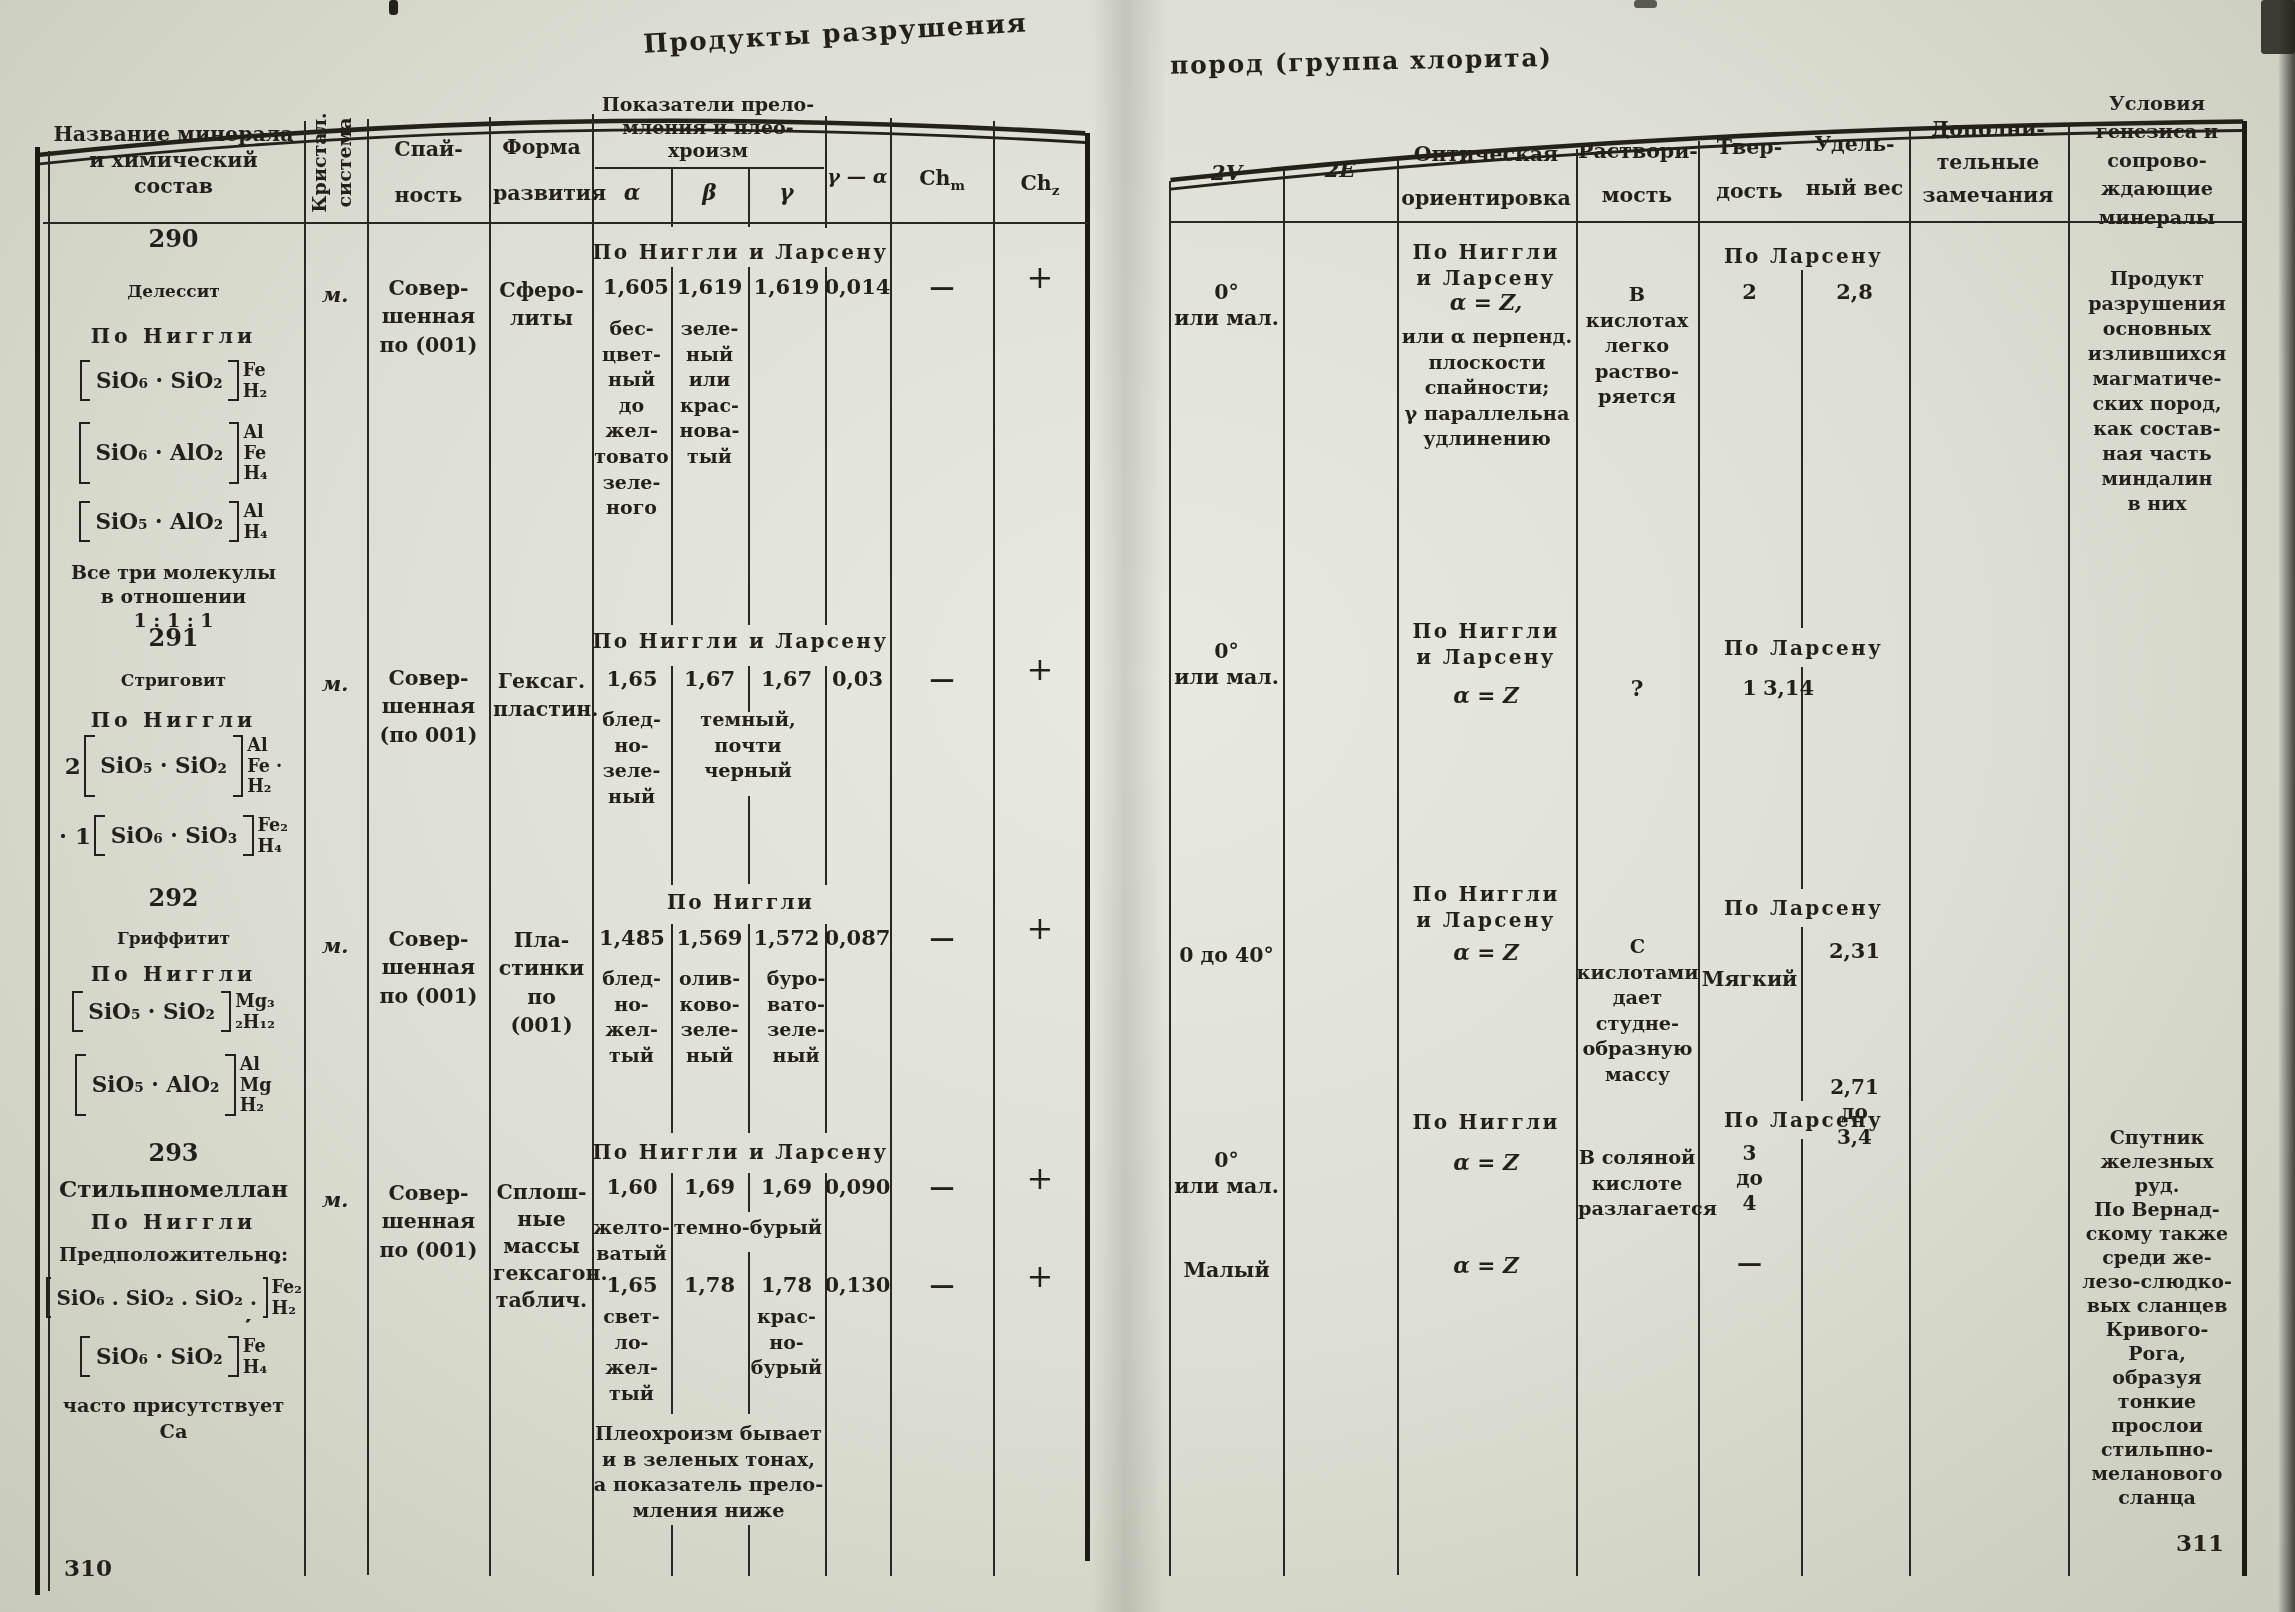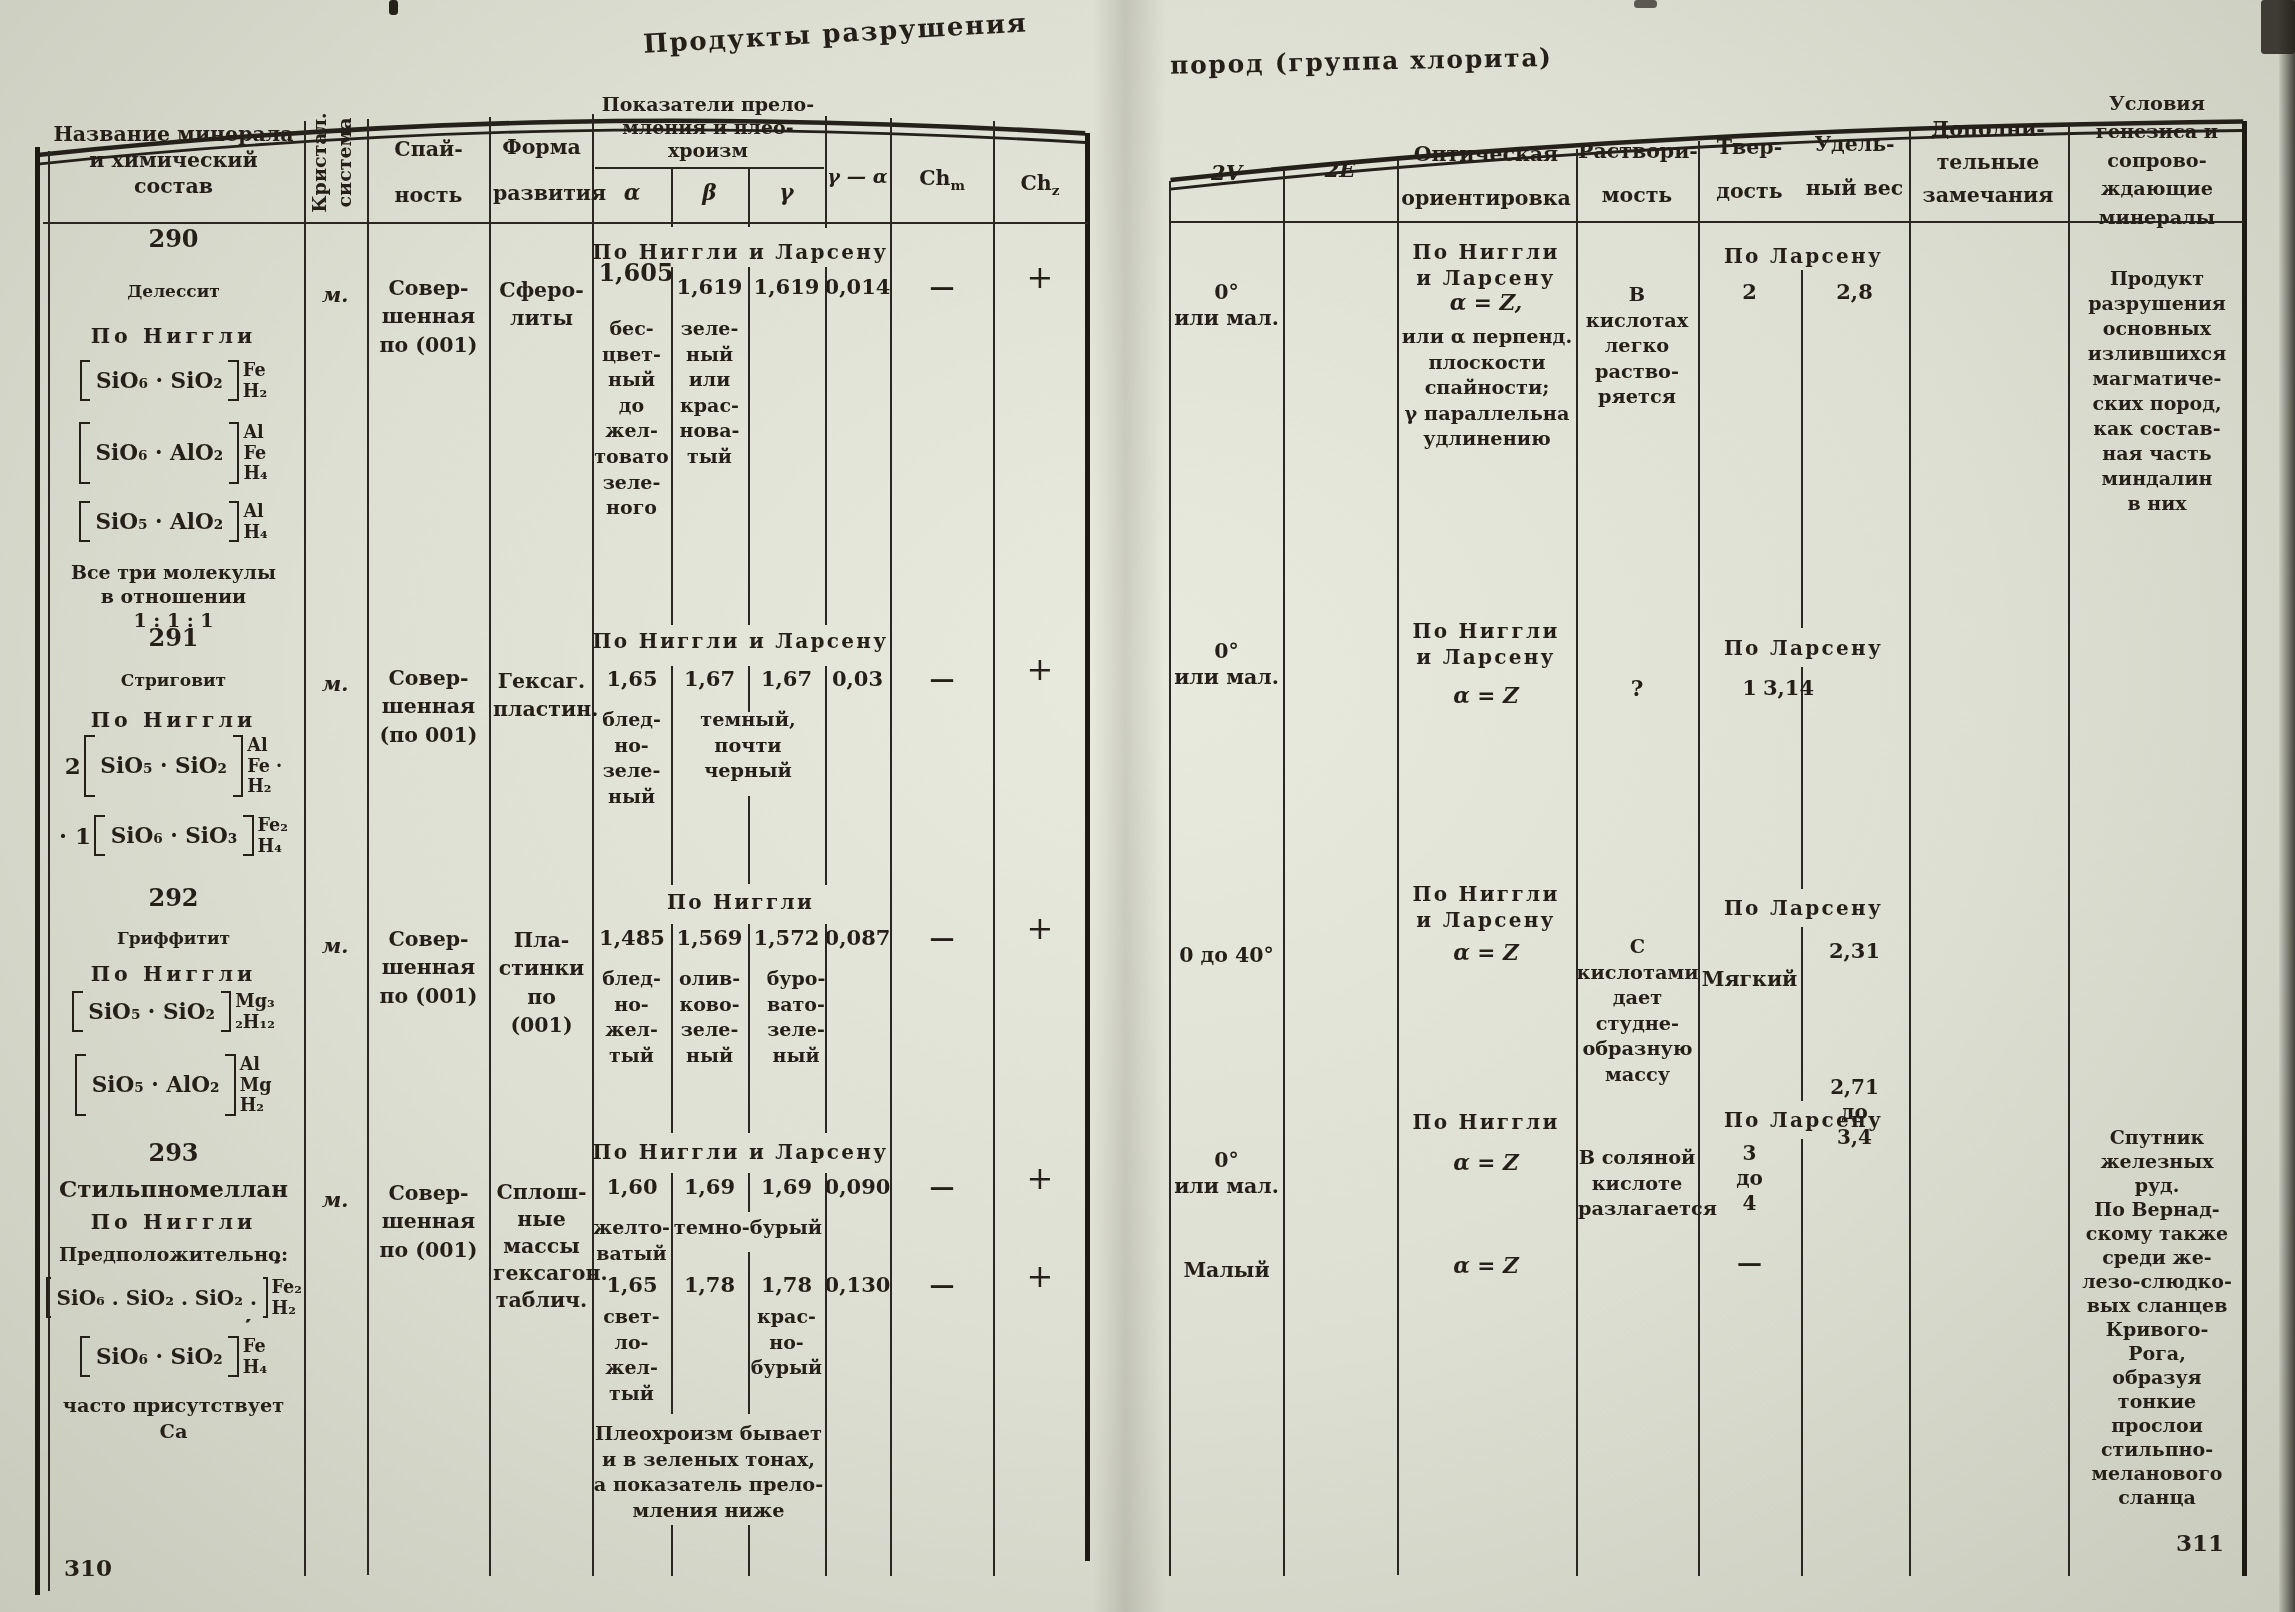--- a/index.html
+++ b/index.html
@@ -185,21 +185,21 @@
   <div class="c f33" style="left:51px;top:560px;width:245px;line-height:24px">Все три молекулы
 в отношении
 1 : 1 : 1</div>
   <div class="c it" style="left:305px;top:282px;width:60px">м.</div>
   <div class="c lh50" style="left:370px;top:274px;width:117px">Совер-
 шенная
 по (001)</div>
   <div class="c lh50" style="left:493px;top:276px;width:97px">Сферо-
 литы</div>
   <div class="c sp4" style="left:592px;top:239px;width:297px;font-size:20px">По Ниггли и Ларсену</div>
-  <div class="c" style="left:592px;top:260px;width:88px;font-size:24px">1,605</div>
+  <div class="c" style="left:592px;top:274px;width:88px;font-size:21px">1,605</div>
   <div class="c" style="left:671px;top:274px;width:77px;font-size:21px">1,619</div>
   <div class="c" style="left:748px;top:274px;width:77px;font-size:21px">1,619</div>
   <div class="c" style="left:824px;top:274px;width:67px;font-size:21px">0,014</div>
   <div class="c dash" style="left:891px;top:274px;width:102px">—</div>
   <div class="c plus" style="left:993px;top:263px;width:94px">+</div>
   <div class="c f33" style="left:593px;top:316px;width:77px;line-height:25.6px">бес-
 цвет-
 ный
 до
 жел-

